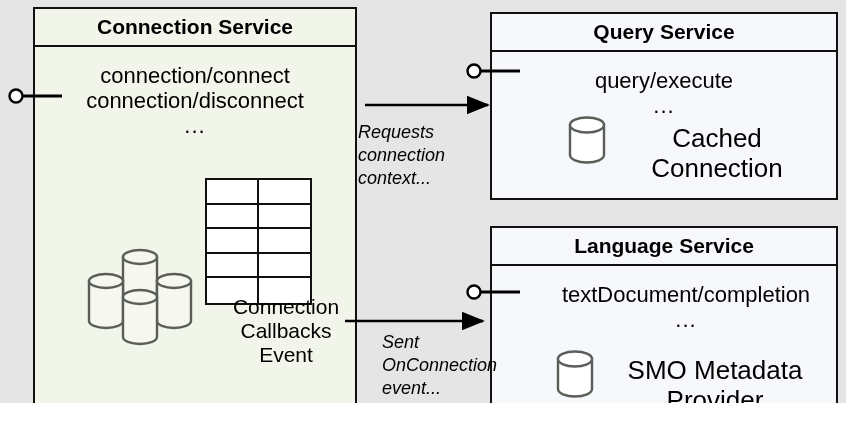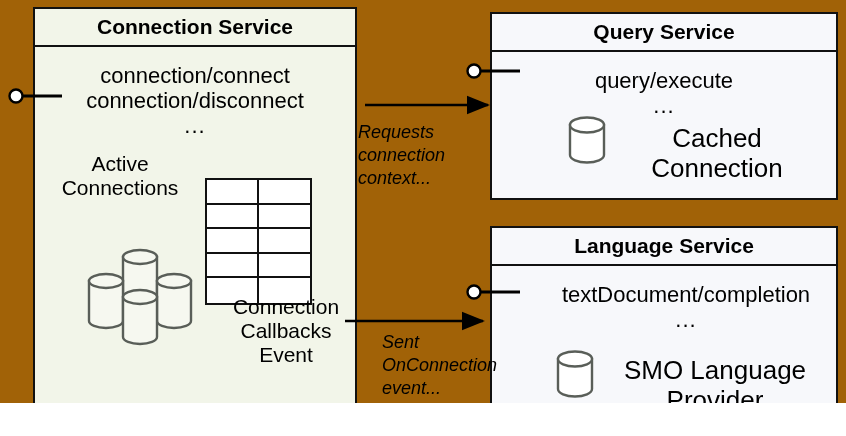--- a/index.html
+++ b/index.html
@@ -8,21 +8,21 @@
     background: #ffffff;
   }
   body {
     font-family: "Liberation Sans", sans-serif;
     -webkit-font-smoothing: antialiased;
   }
   #canvas {
     position: relative;
     width: 846px;
     height: 403px;
-    background: #a16207;
+    background: #e5e5e5;
     overflow: hidden;
   }
 
   
   .component {
     position: absolute;
     box-sizing: border-box;
     border: 2px solid #111111;
   }
   .comp-header {
@@ -195,24 +195,20 @@
   <div class="component" id="connection-service">
     <div class="comp-header">Connection Service</div>
     <div class="comp-body">
 
       <div class="ops" id="cs-ops">
         <div class="op-line">connection/connect</div>
         <div class="op-line">connection/disconnect</div>
         <div class="op-ellipsis">...</div>
       </div>
 
-      <div class="inner-label" id="active-connections-label">
-        <div>Active</div>
-        <div>Connections</div>
-      </div>
 
       <div class="cyl" id="cylinder-cluster">
         <svg width="122" height="108" viewBox="0 0 122 108">
           <g fill="#f6f8f0" stroke="#595e58" stroke-width="2.4">
 
             <path d="M40,18 L40,66 A17,7 0 0 0 74,66 L74,18 Z"></path>
             <ellipse cx="57" cy="18" rx="17" ry="7"></ellipse>
 
             <path d="M6,42 L6,82 A17,7 0 0 0 40,82 L40,42 Z"></path>
             <ellipse cx="23" cy="42" rx="17" ry="7"></ellipse>
@@ -283,21 +279,21 @@
       <div class="cyl" id="ls-cylinder">
         <svg width="42" height="52" viewBox="0 0 42 52">
           <g fill="#ffffff" stroke="#595e58" stroke-width="2.4">
             <path d="M4,11 L4,41 A17,7.5 0 0 0 38,41 L38,11 Z"></path>
             <ellipse cx="21" cy="11" rx="17" ry="7.5"></ellipse>
           </g>
         </svg>
       </div>
 
       <div class="artifact-label" id="smo-label">
-        <div>SMO Language</div>
+        <div>SMO Metadata</div>
         <div>Provider Connection</div>
       </div>
 
     </div>
   </div>
 
   <div class="lollipop" id="cs-lollipop">
     <svg width="60" height="20" viewBox="0 0 60 20">
       <circle cx="8" cy="10" r="6.5" fill="#ffffff" stroke="#000000" stroke-width="2.4"></circle>
       <line x1="14.5" y1="10" x2="54" y2="10" stroke="#000000" stroke-width="2.8"></line>

